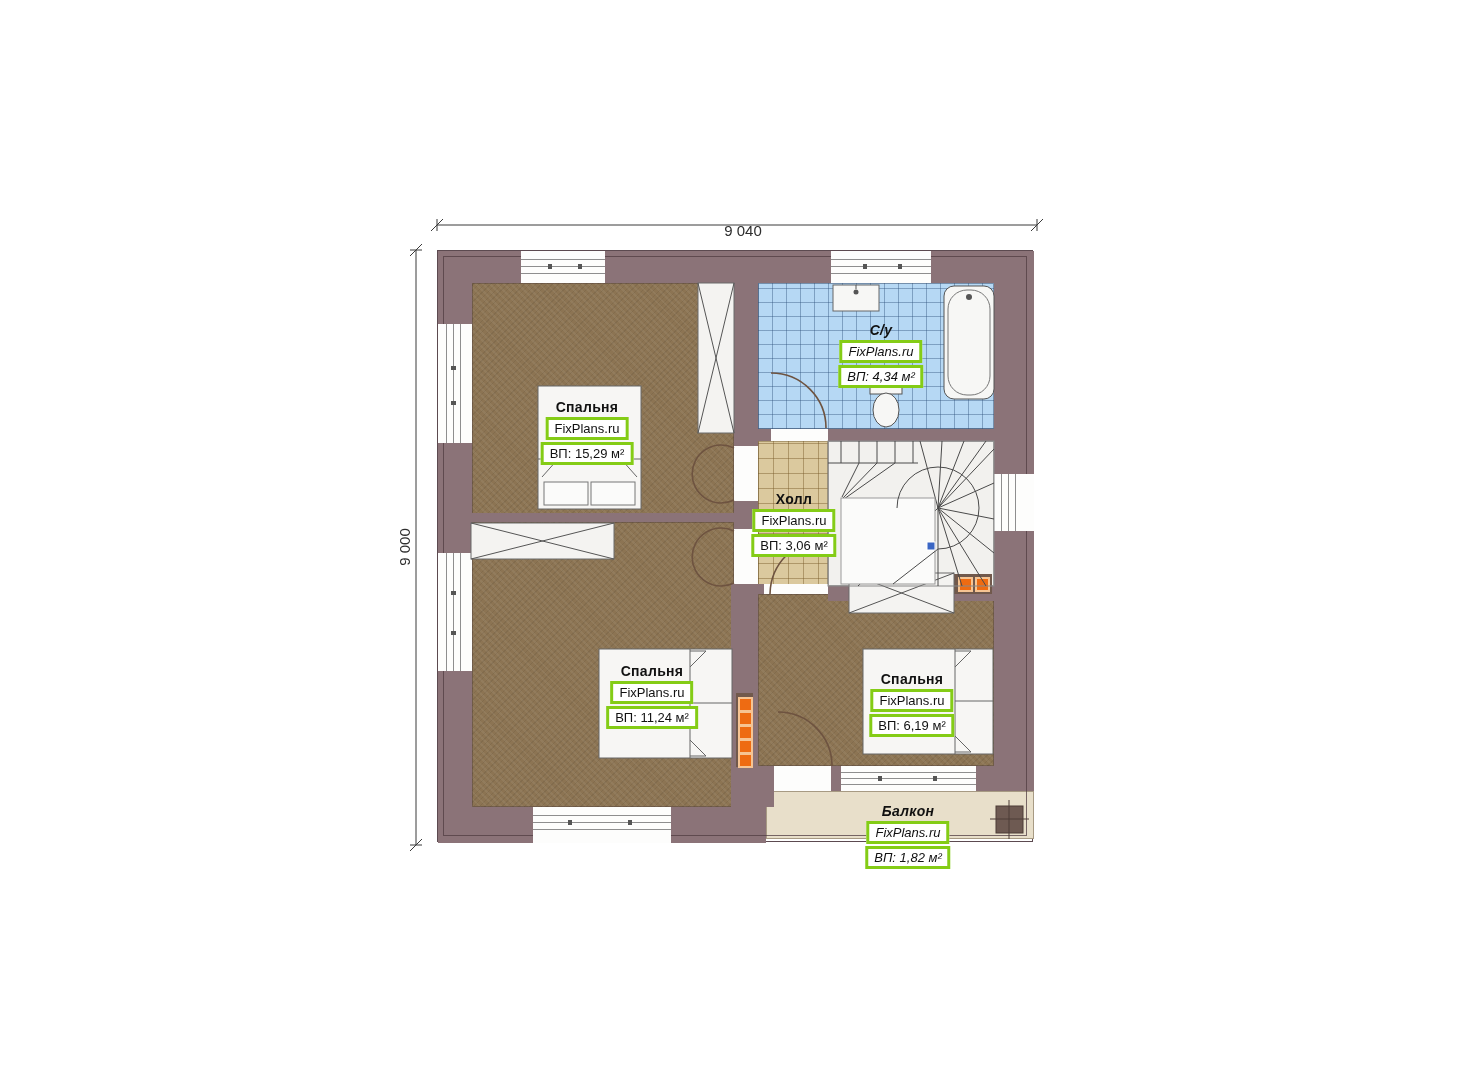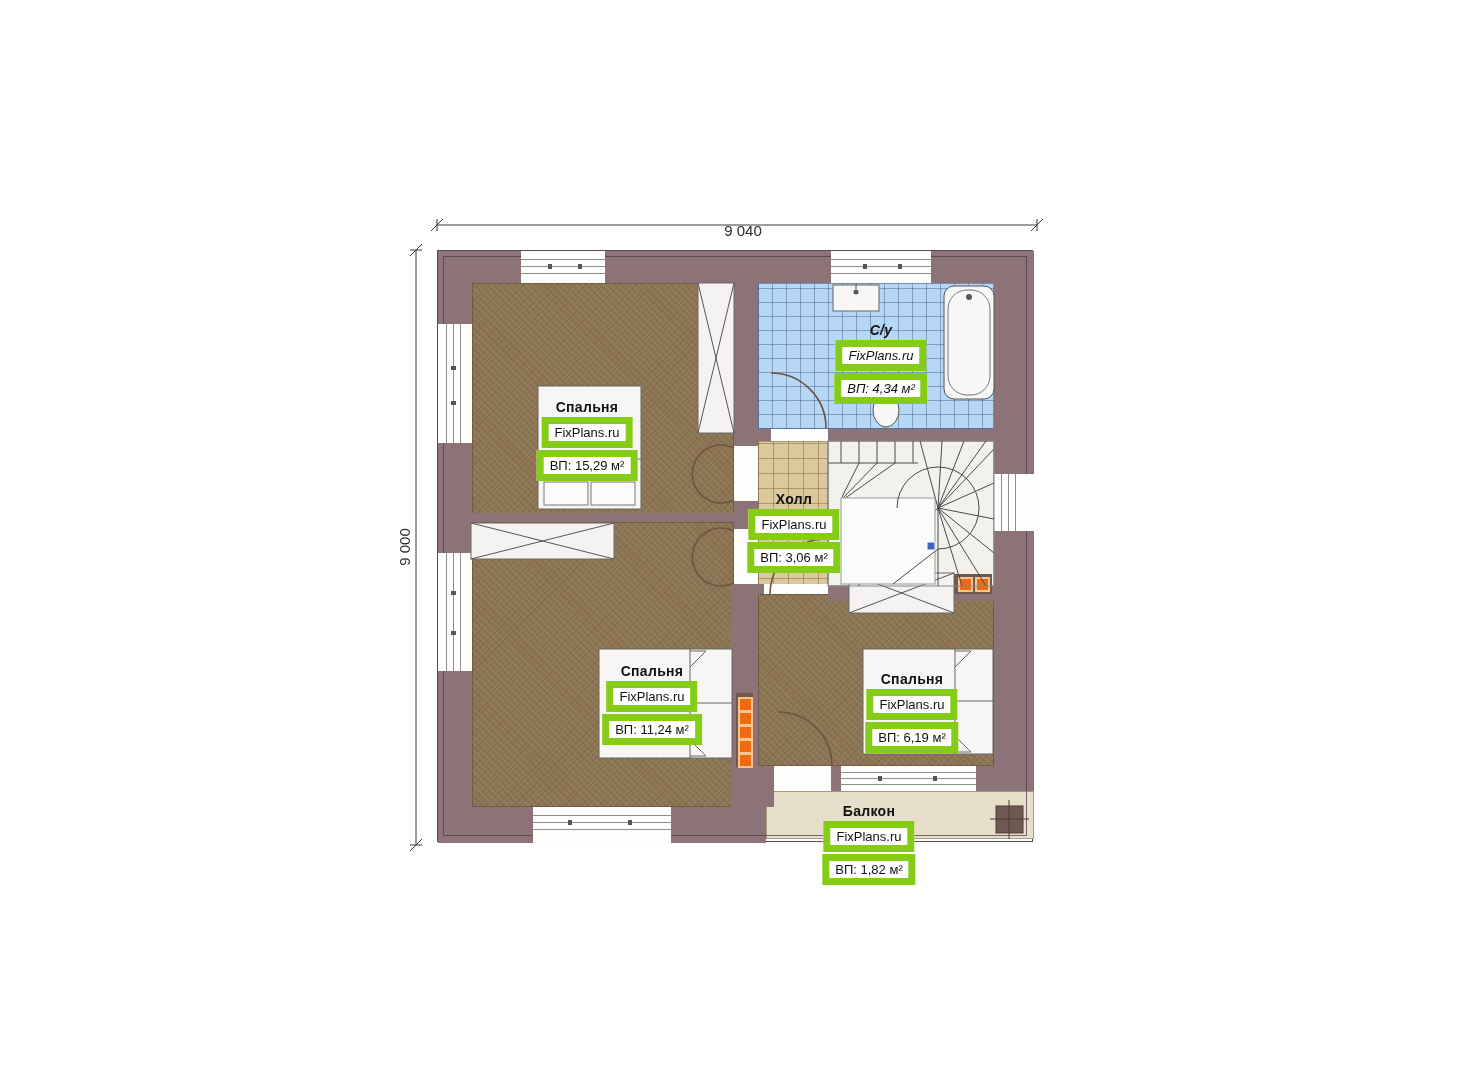--- a/index.html
+++ b/index.html
@@ -21,21 +21,21 @@
      box-shadow:inset 0 0 0 1px rgba(100,80,40,.4);}
   .floor-stairs{position:absolute;background:#f2f1ee;box-shadow:inset 0 0 0 1px rgba(90,90,90,.5);}
   .floor-balcony{position:absolute;background:#e8dfca;border:1px solid #a79a83;box-sizing:border-box;}
   .window{position:absolute;background:#fdfdfc;}
   .opening{position:absolute;background:#fdfdfc;}
   .inner-line{position:absolute;left:5px;top:5px;right:5px;bottom:5px;border:1px solid rgba(80,60,66,.75);pointer-events:none;}
   .vent-strip{position:absolute;background:#71594c;}
   .vent{position:absolute;width:11px;height:11px;background:#ee6b12;border:2px solid #f6c493;box-sizing:content-box;}
   .room-label{position:absolute;transform:translateX(-50%);text-align:center;white-space:nowrap;z-index:30;}
   .rl-name{font-size:14px;font-weight:bold;color:#111;margin-bottom:2px;letter-spacing:.3px;}
-  .rl-box{display:block;margin:2px auto 0 auto;width:max-content;border:7px solid #84cc16;background:#fff;padding:1px 6px;font-size:13px;color:#111;}
+  .rl-box{display:block;margin:2px auto 0 auto;width:max-content;border:3px solid #84cc16;background:#fff;padding:1px 6px;font-size:13px;color:#111;}
   .dim-label{position:absolute;font-size:15px;color:#2e2e2e;z-index:5;}
   svg{display:block;}
   .linework{position:absolute;left:0;top:0;z-index:20;pointer-events:none;}
   .dims-svg{position:absolute;left:0;top:0;z-index:4;pointer-events:none;}
 </style>
 </head>
 <body>
 
 <div class="canvas">
 
@@ -222,20 +222,20 @@
     <div class="room-label" style="left:214px;top:412px;">
       <div class="rl-name">Спальня</div>
       <div class="rl-box">FixPlans.ru</div>
       <div class="rl-box">ВП: 11,24 м²</div>
     </div>
     <div class="room-label" style="left:474px;top:420px;">
       <div class="rl-name">Спальня</div>
       <div class="rl-box">FixPlans.ru</div>
       <div class="rl-box">ВП: 6,19 м²</div>
     </div>
-    <div class="room-label" style="left:431px;top:552px;">
+    <div class="room-label" style="left:470px;top:552px;font-style:italic;">
       <div class="rl-name">Балкон</div>
       <div class="rl-box">FixPlans.ru</div>
       <div class="rl-box">ВП: 1,82 м²</div>
     </div>
 
   </div>
 </div>
 
 </body></html>

